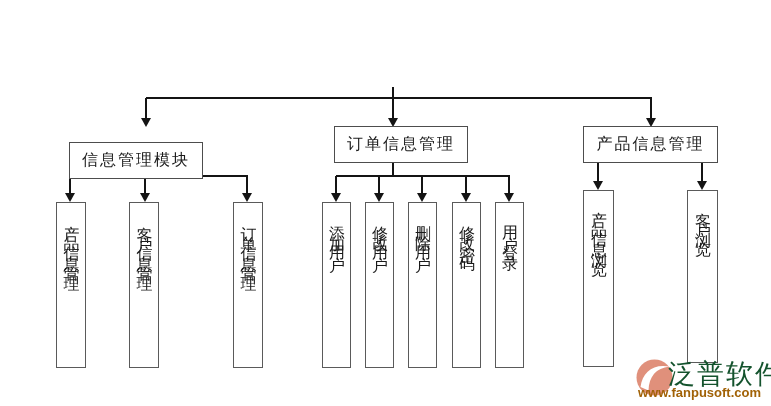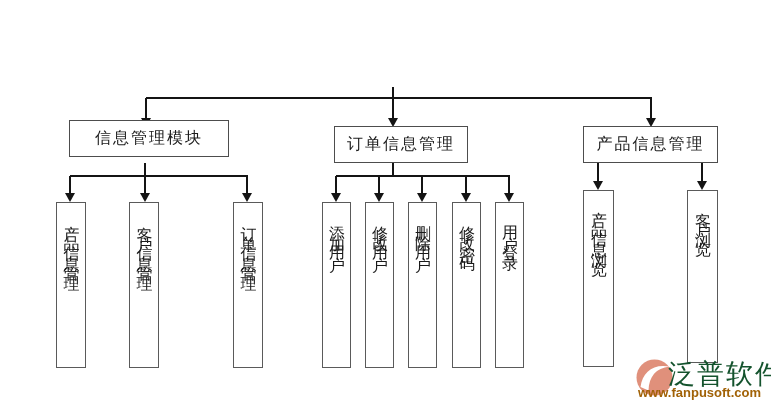--- a/index.html
+++ b/index.html
@@ -108,21 +108,21 @@
   <div class="ah" style="left:461px; top:193px;"></div>
   <div class="ln" style="left:508px; top:176px; width:2px; height:18px;"></div>
   <div class="ah" style="left:504px; top:193px;"></div>
 
   <div class="ln" style="left:597px; top:163px; width:2px; height:19px;"></div>
   <div class="ah" style="left:593px; top:181px;"></div>
   <div class="ln" style="left:701px; top:163px; width:2px; height:19px;"></div>
   <div class="ah" style="left:697px; top:181px;"></div>
 
 
-  <div class="hbox" style="left:69px; top:120px; width:160px; height:37px;">
+  <div class="hbox" style="left:69px; top:142px; width:134px; height:37px;">
     <span>信息管理模块</span>
   </div>
   <div class="hbox" style="left:334px; top:126px; width:134px; height:37px;">
     <span>订单信息管理</span>
   </div>
   <div class="hbox" style="left:583px; top:126px; width:135px; height:37px;">
     <span>产品信息管理</span>
   </div>
 
   <div class="vbox" style="left:56px; top:202px; width:30px; height:166px;">

